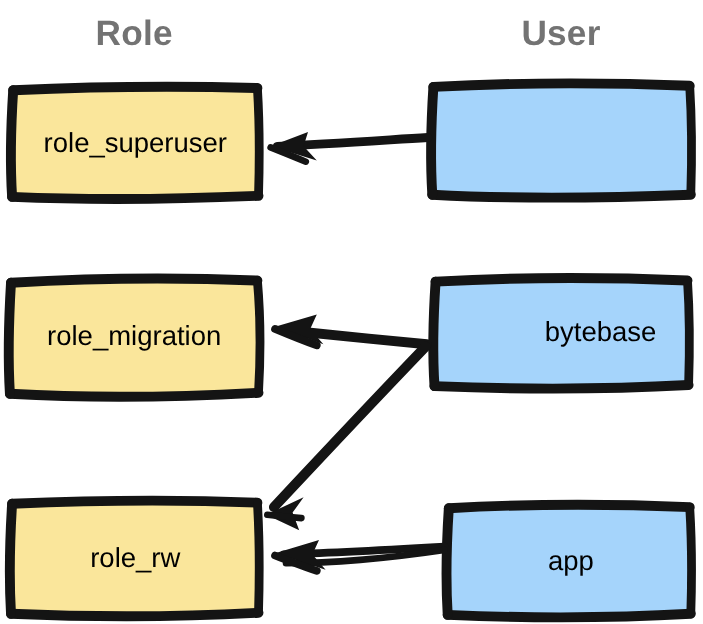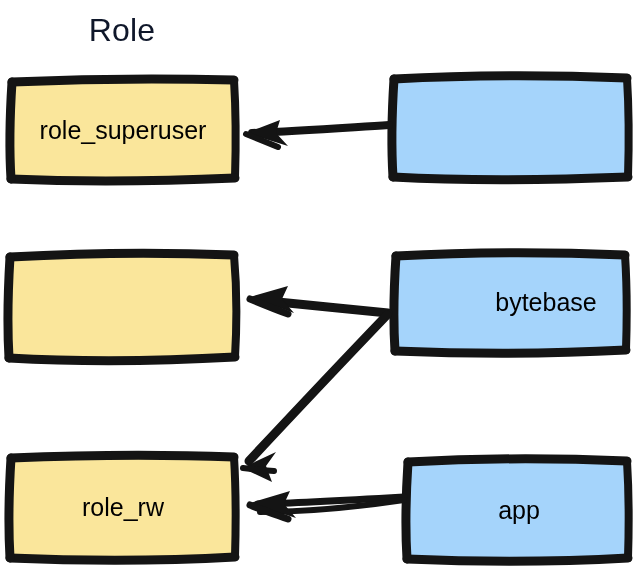--- a/index.html
+++ b/index.html
@@ -21,22 +21,22 @@
     position: absolute;
     inset: 0;
     width: 639px;
     height: 567px;
   }
 
   
   .col-heading {
     position: absolute;
     font-size: 32px;
-    font-weight: 400;
-    color: #0f172a;
+    font-weight: 700;
+    color: #737373;
     letter-spacing: 0.2px;
     text-align: center;
     line-height: 1;
     white-space: nowrap;
   }
   #heading-role  { left: 42px;  top: 14px; width: 160px; }
   #heading-user  { left: 430px; top: 14px; width: 160px; }
 
   
   #sketch-layer {
@@ -79,20 +79,21 @@
   #hit-bytebase       { left: 394px; top: 249px; width: 234px; height: 107px; }
   #hit-role-rw        { left: 8px;   top: 451px; width: 230px; height: 113px; }
   #hit-app            { left: 406px; top: 456px; width: 224px; height: 108px; }
 </style>
 </head>
 <body>
 
 <div id="diagram-root">
 
   <div class="col-heading" id="heading-role">Role</div>
+  <div class="col-heading" id="heading-user">User</div>
 
   <svg id="sketch-layer" viewBox="0 0 639 567" xmlns="http://www.w3.org/2000/svg">
 
     <g>
       <path d="M13,83 L233,80 L235,177 L11,180 Z" fill="#fae69b"></path>
       <path d="M12,82 C80,79 160,78 234,80" fill="none" stroke="#141414" stroke-width="9" stroke-linecap="round"></path>
       <path d="M234,80 C236,112 236,146 235,178" fill="none" stroke="#141414" stroke-width="8" stroke-linecap="round"></path>
       <path d="M235,178 C165,181 82,182 11,179" fill="none" stroke="#141414" stroke-width="9" stroke-linecap="round"></path>
       <path d="M11,179 C9,147 10,113 12,82" fill="none" stroke="#141414" stroke-width="9" stroke-linecap="round"></path>
     </g>
@@ -157,20 +158,21 @@
 
     <g>
       <path d="M404,497 C352,500 300,503 258,504" fill="none" stroke="#141414" stroke-width="7" stroke-linecap="round"></path>
       <path d="M404,500 C350,508 300,512 260,512" fill="none" stroke="#141414" stroke-width="6" stroke-linecap="round"></path>
       <path d="M250,503 L290,491 L284,504 L296,518 Z" fill="#141414"></path>
       <path d="M250,505 C262,510 274,514 288,519" fill="none" stroke="#141414" stroke-width="7" stroke-linecap="round"></path>
     </g>
   </svg>
 
   <div class="node-label" id="label-role-superuser">role_superuser</div>
+  <div class="node-label" id="label-role-migration">role_migration</div>
   <div class="node-label" id="label-role-rw">role_rw</div>
   <div class="node-label" id="label-bytebase">bytebase</div>
   <div class="node-label" id="label-app">app</div>
 
   <div class="node-hit" id="hit-role-superuser"></div>
   <div class="node-hit" id="hit-role-migration"></div>
   <div class="node-hit" id="hit-role-rw"></div>
   <div class="node-hit" id="hit-dba"></div>
   <div class="node-hit" id="hit-bytebase"></div>
   <div class="node-hit" id="hit-app"></div>

